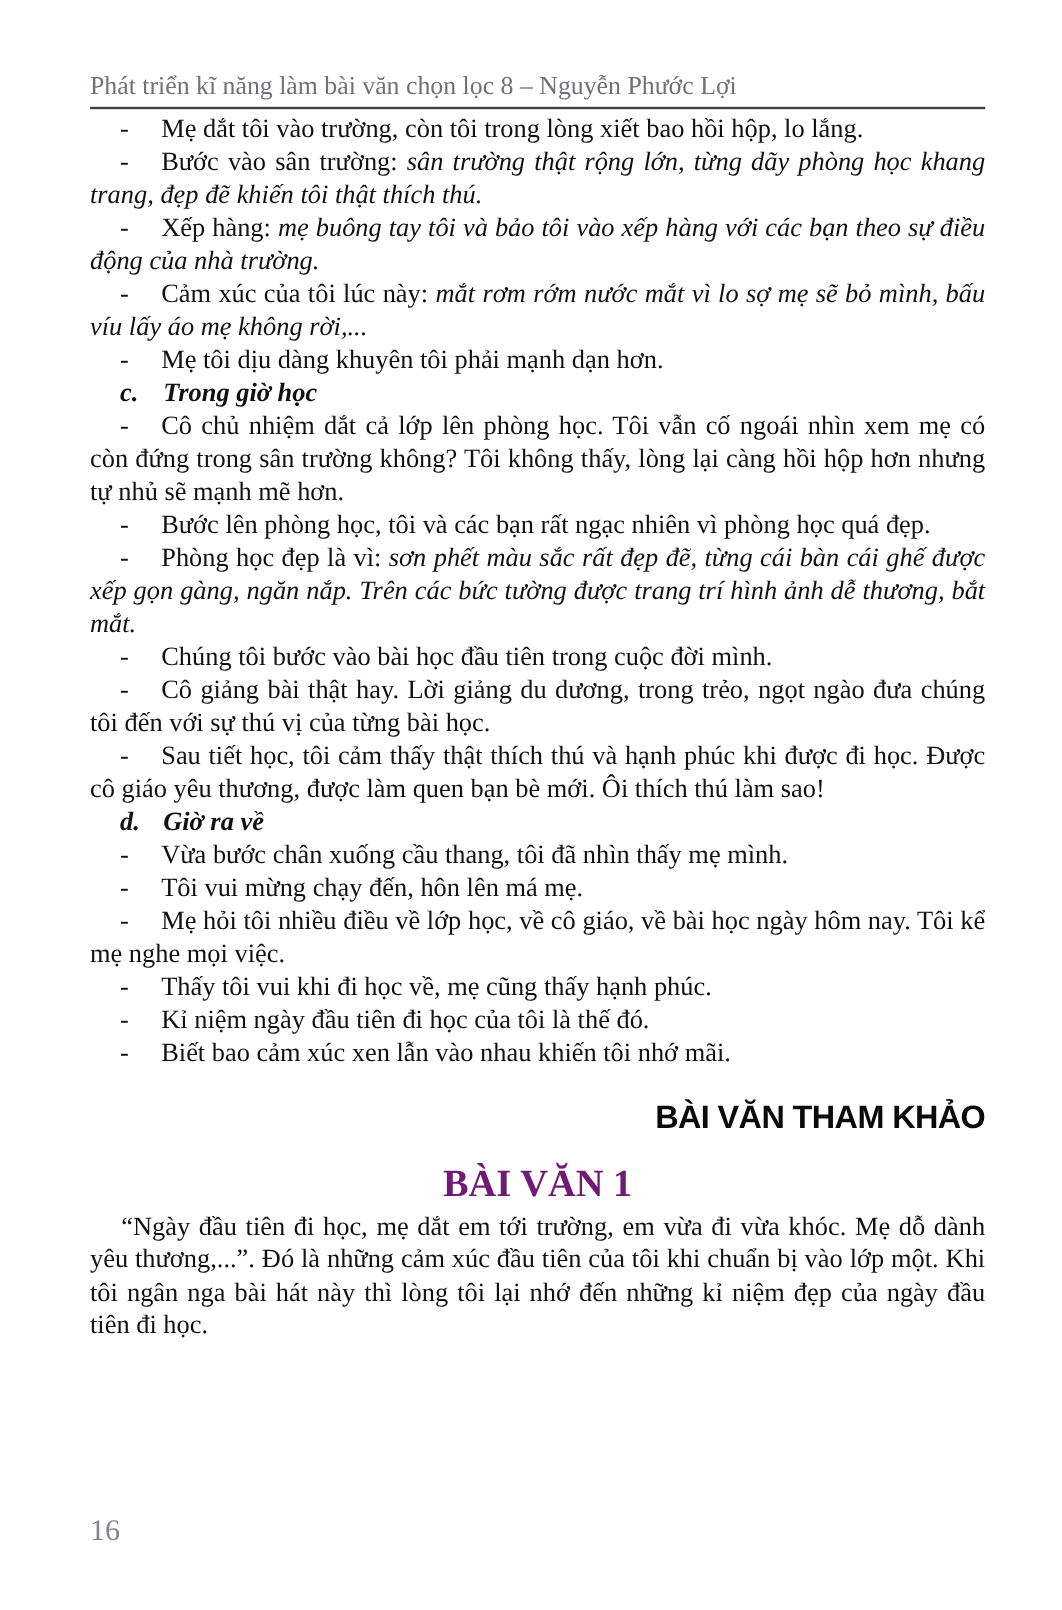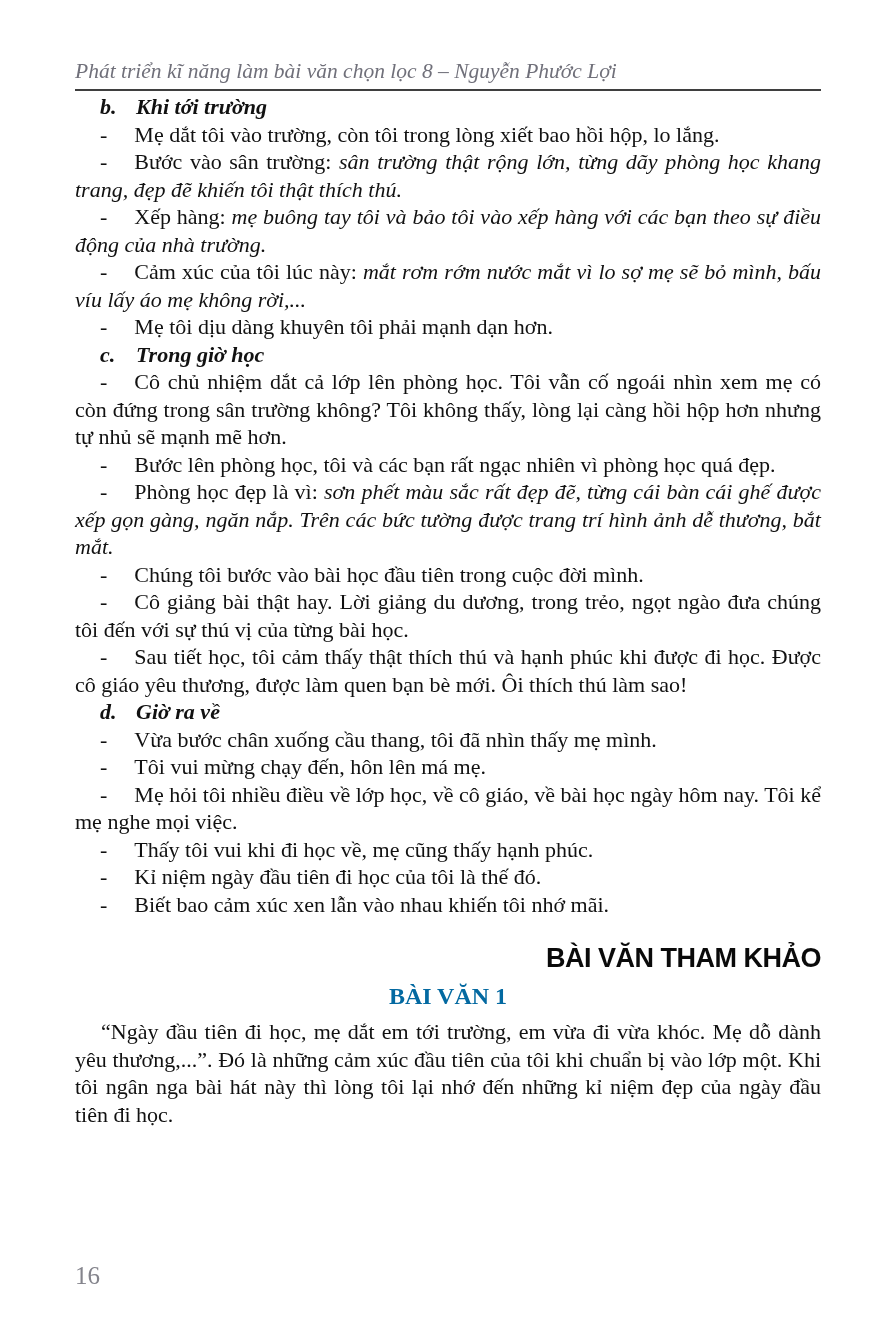--- a/index.html
+++ b/index.html
@@ -7,21 +7,20 @@
   body {
     width: 885px; height: 1342px;
     position: relative;
     overflow: hidden;
     font-family: "Liberation Serif", "DejaVu Serif", serif;
     color: #111111;
   }
   .page { padding: 58px 64px 0 75px; }
 
   .running-header {
-    font-style: italic;
     color: #70707a;
     font-size: 21.5px;
     line-height: 26px;
     padding-bottom: 5px;
     border-bottom: 2px solid #3f3f3f;
   }
 
   .content {
     margin-top: 2px;
     font-size: 22px;
@@ -41,26 +40,26 @@
     margin-top: 24px;
     font-family: "Liberation Sans", "DejaVu Sans", sans-serif;
     font-size: 27px;
     line-height: 32px;
     font-weight: 700;
     text-align: right;
     letter-spacing: -0.5px;
     color: #0a0a0a;
   }
   .ref-subheading {
-    margin-top: 8px;
-    font-size: 24px;
+    margin-top: 25px;
+    font-size: 32px;
     line-height: 29px;
     font-weight: 700;
     text-align: center;
-    color: #0369a1;
+    color: #701a75;
   }
   .ref-para {
     margin-top: 7px;
     font-size: 22px;
     line-height: 27.5px;
     text-align: justify;
     text-indent: 26px;
   }
 
   .page-number {
@@ -74,21 +73,20 @@
 </head>
 <body>
 
 <div class="page">
 
   <div class="running-header">
     <span>Phát triển kĩ năng làm bài văn chọn lọc 8 – Nguyễn Phước Lợi</span>
   </div>
 
   <div class="content" id="outline">
-      <p class="heading"><span class="hlabel">b.</span><span>Khi tới trường</span></p>
       <p class="li"><span class="dash">-</span><span>Mẹ dắt tôi vào trường, còn tôi trong lòng xiết bao hồi hộp, lo lắng.</span></p>
       <p class="li"><span class="dash">-</span><span>Bước vào sân trường: </span><span class="it">sân trường thật rộng lớn, từng dãy phòng học khang trang, đẹp đẽ khiến tôi thật thích thú.</span></p>
       <p class="li"><span class="dash">-</span><span>Xếp hàng: </span><span class="it">mẹ buông tay tôi và bảo tôi vào xếp hàng với các bạn theo sự điều động của nhà trường.</span></p>
       <p class="li"><span class="dash">-</span><span>Cảm xúc của tôi lúc này: </span><span class="it">mắt rơm rớm nước mắt vì lo sợ mẹ sẽ bỏ mình, bấu víu lấy áo mẹ không rời,...</span></p>
       <p class="li"><span class="dash">-</span><span>Mẹ tôi dịu dàng khuyên tôi phải mạnh dạn hơn.</span></p>
       <p class="heading"><span class="hlabel">c.</span><span>Trong giờ học</span></p>
       <p class="li"><span class="dash">-</span><span>Cô chủ nhiệm dắt cả lớp lên phòng học. Tôi vẫn cố ngoái nhìn xem mẹ có còn đứng trong sân trường không? Tôi không thấy, lòng lại càng hồi hộp hơn nhưng tự nhủ sẽ mạnh mẽ hơn.</span></p>
       <p class="li"><span class="dash">-</span><span>Bước lên phòng học, tôi và các bạn rất ngạc nhiên vì phòng học quá đẹp.</span></p>
       <p class="li"><span class="dash">-</span><span>Phòng học đẹp là vì: </span><span class="it">sơn phết màu sắc rất đẹp đẽ, từng cái bàn cái ghế được xếp gọn gàng, ngăn nắp. Trên các bức tường được trang trí hình ảnh dễ thương, bắt mắt.</span></p>
       <p class="li"><span class="dash">-</span><span>Chúng tôi bước vào bài học đầu tiên trong cuộc đời mình.</span></p>

